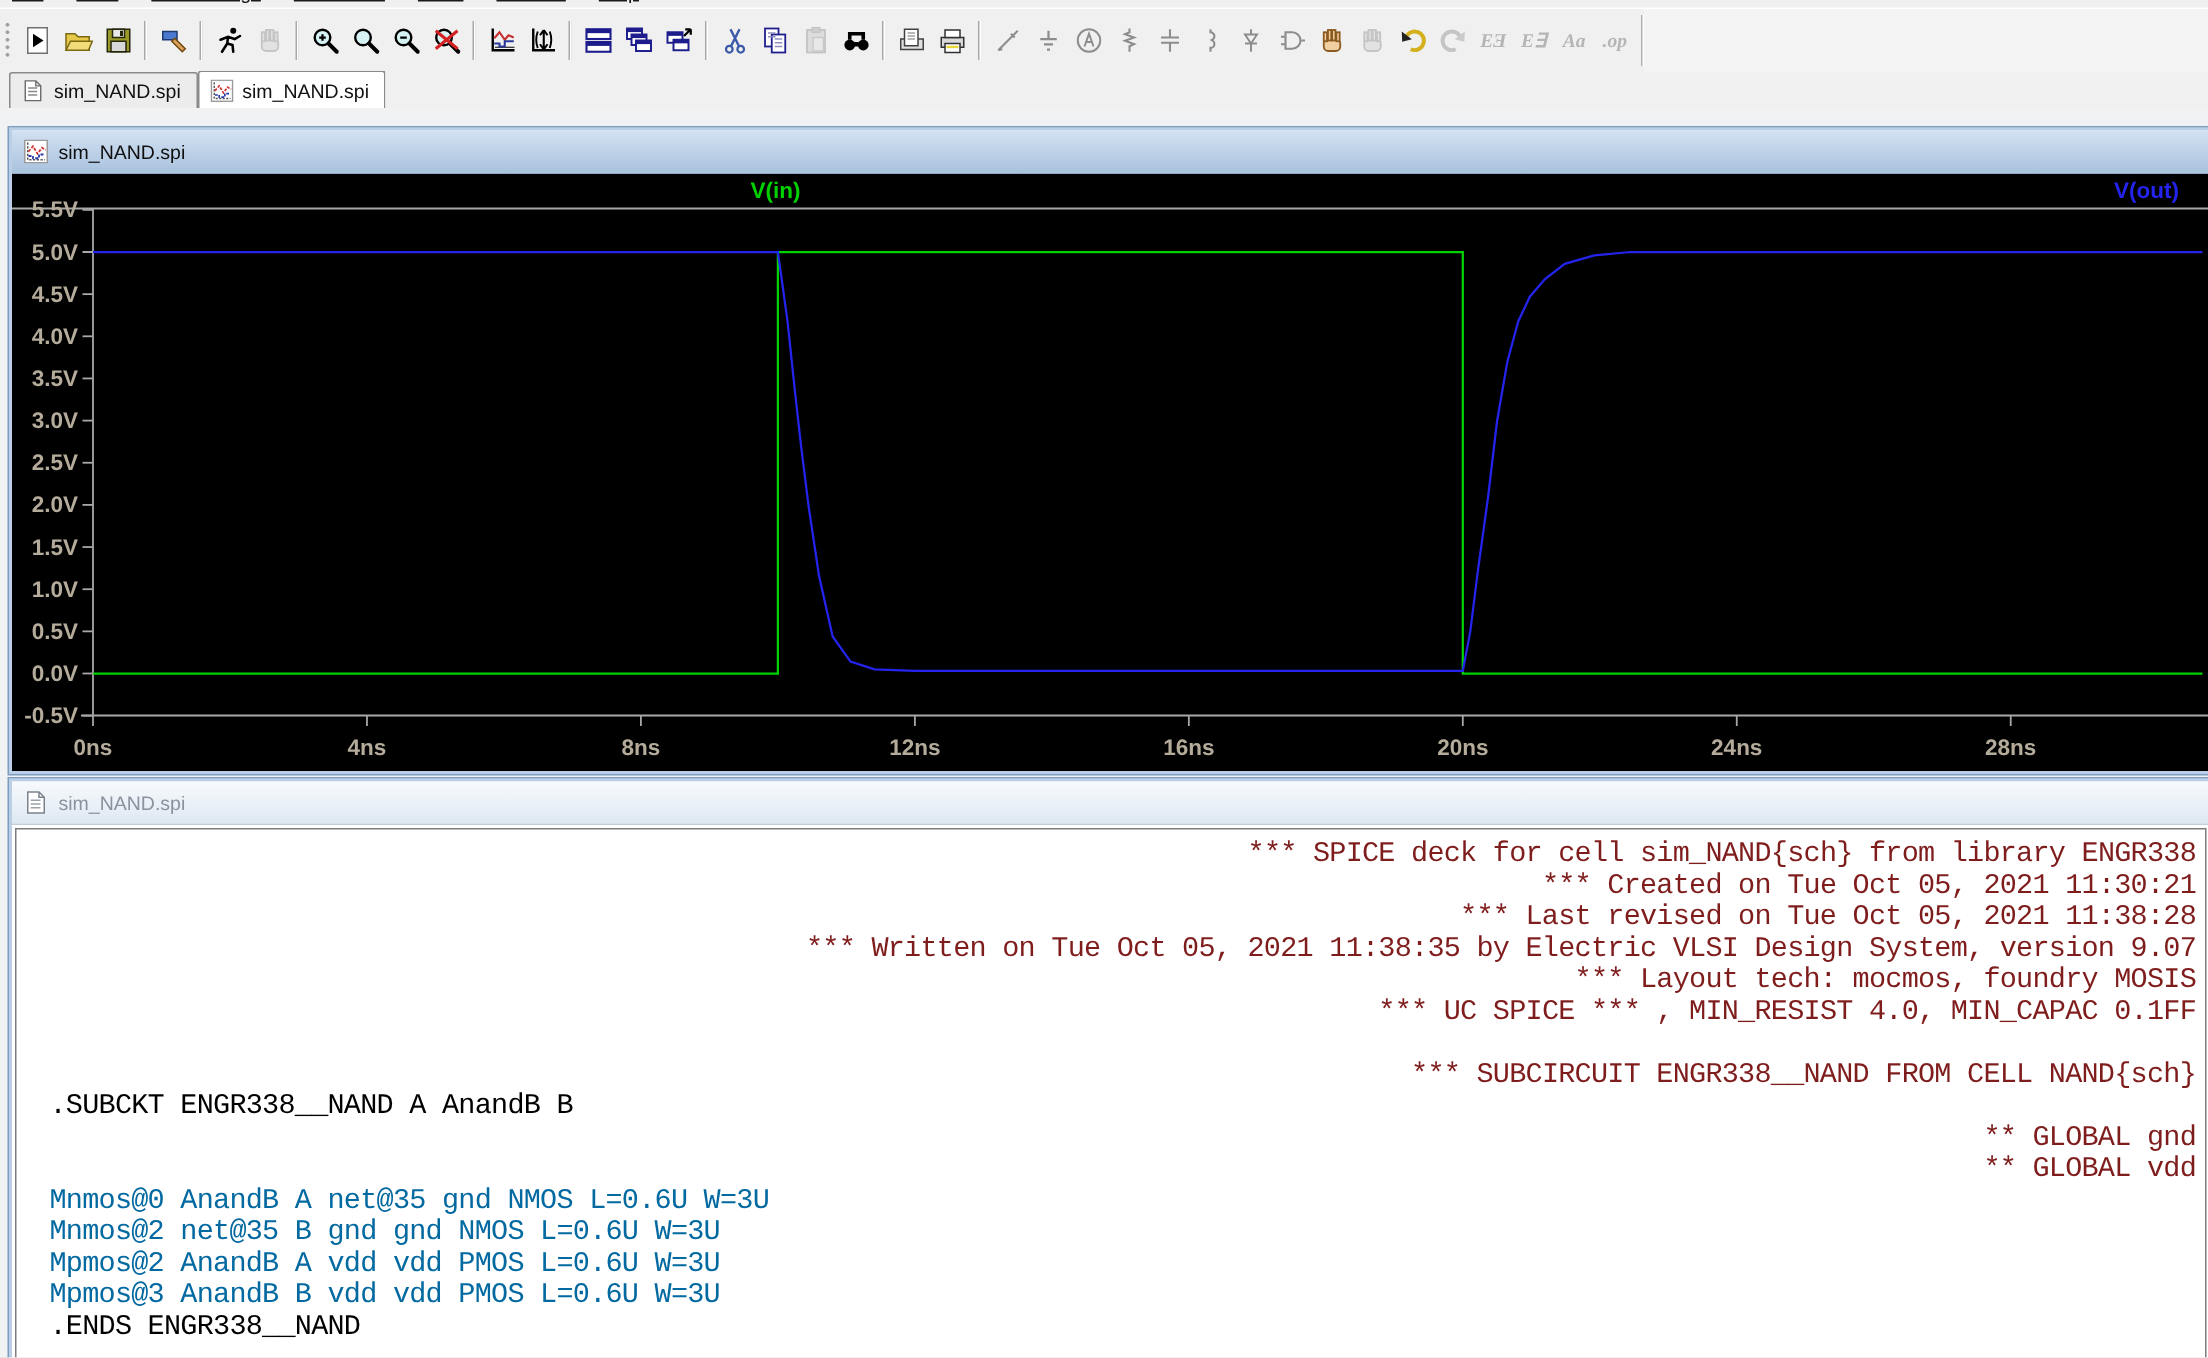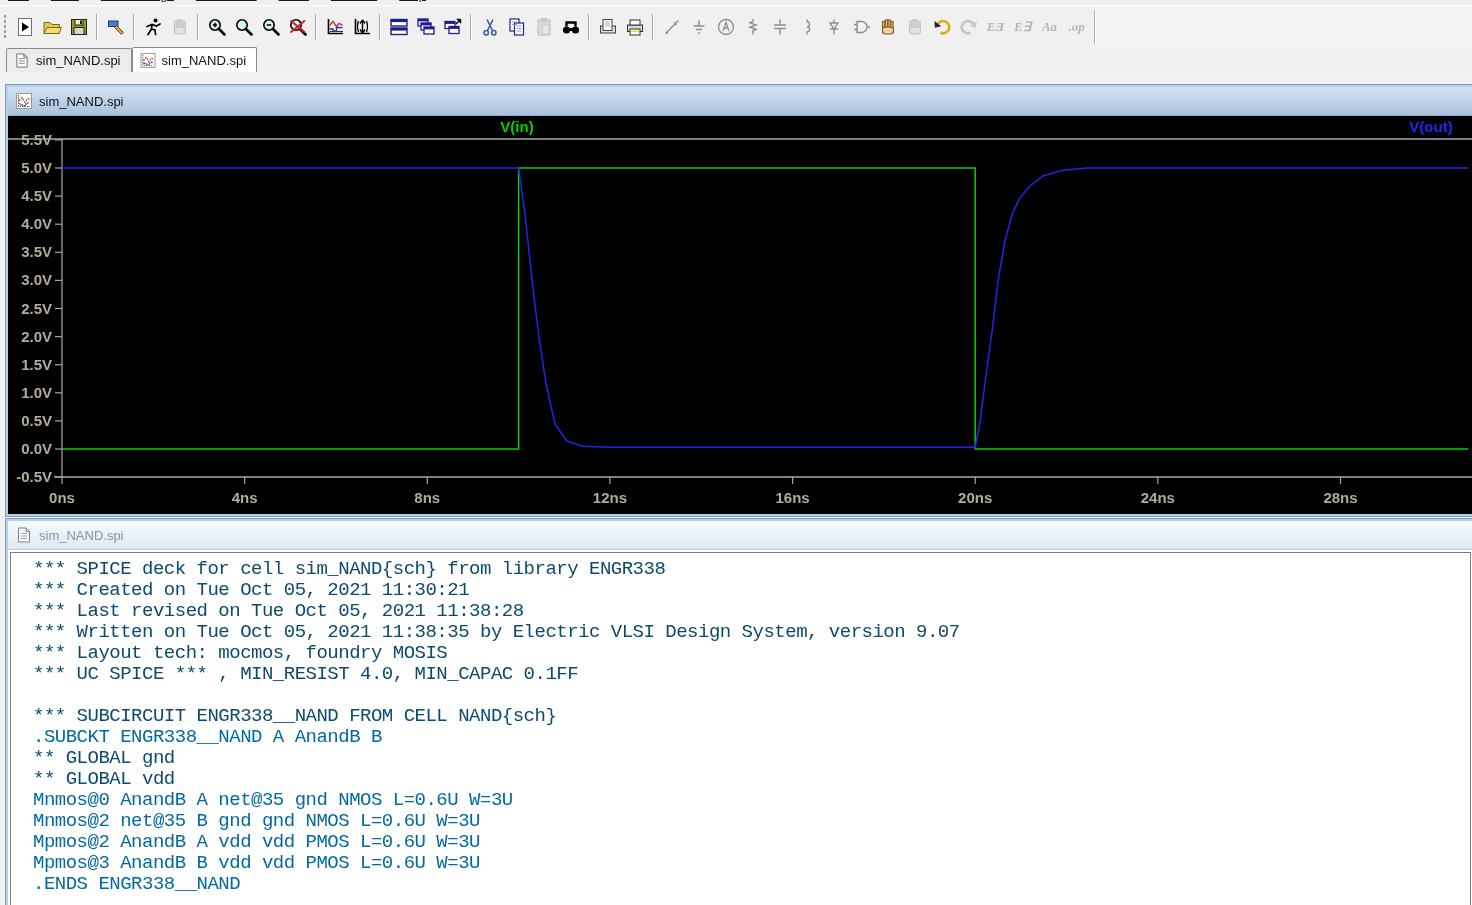--- a/index.html
+++ b/index.html
@@ -50,22 +50,22 @@
   #plot-area{position:absolute;left:0;right:0;top:29px;bottom:0;background:#000;overflow:hidden;}
 
   
   #net-win{left:6px;top:519px;right:-3px;height:392px;}
   #net-body{position:absolute;left:2px;right:2px;top:31px;bottom:2px;background:#ffffff;
             border:1px solid #7d7d7d;overflow:hidden;
             padding:6px 6px 0 22px;
             font-family:"Liberation Mono","DejaVu Sans Mono",monospace;
             font-size:19px;line-height:21px;letter-spacing:-0.5px;white-space:pre;}
   .nl{height:21px;}
-  .nl.comment{color:#0c4a6e;}
-  .nl.directive{color:#0369a1;}
+  .nl.comment{color:#7f1d1d;text-align:right;}
+  .nl.directive{color:#000000;}
   .nl.device{color:#0369a1;}
 </style>
 </head>
 <body>
 
 <div id="app">
 
   <div class="menu-sliver">
     <div class="menu-inner" id="menu-items">
         <div class="menu-item">File</div>

